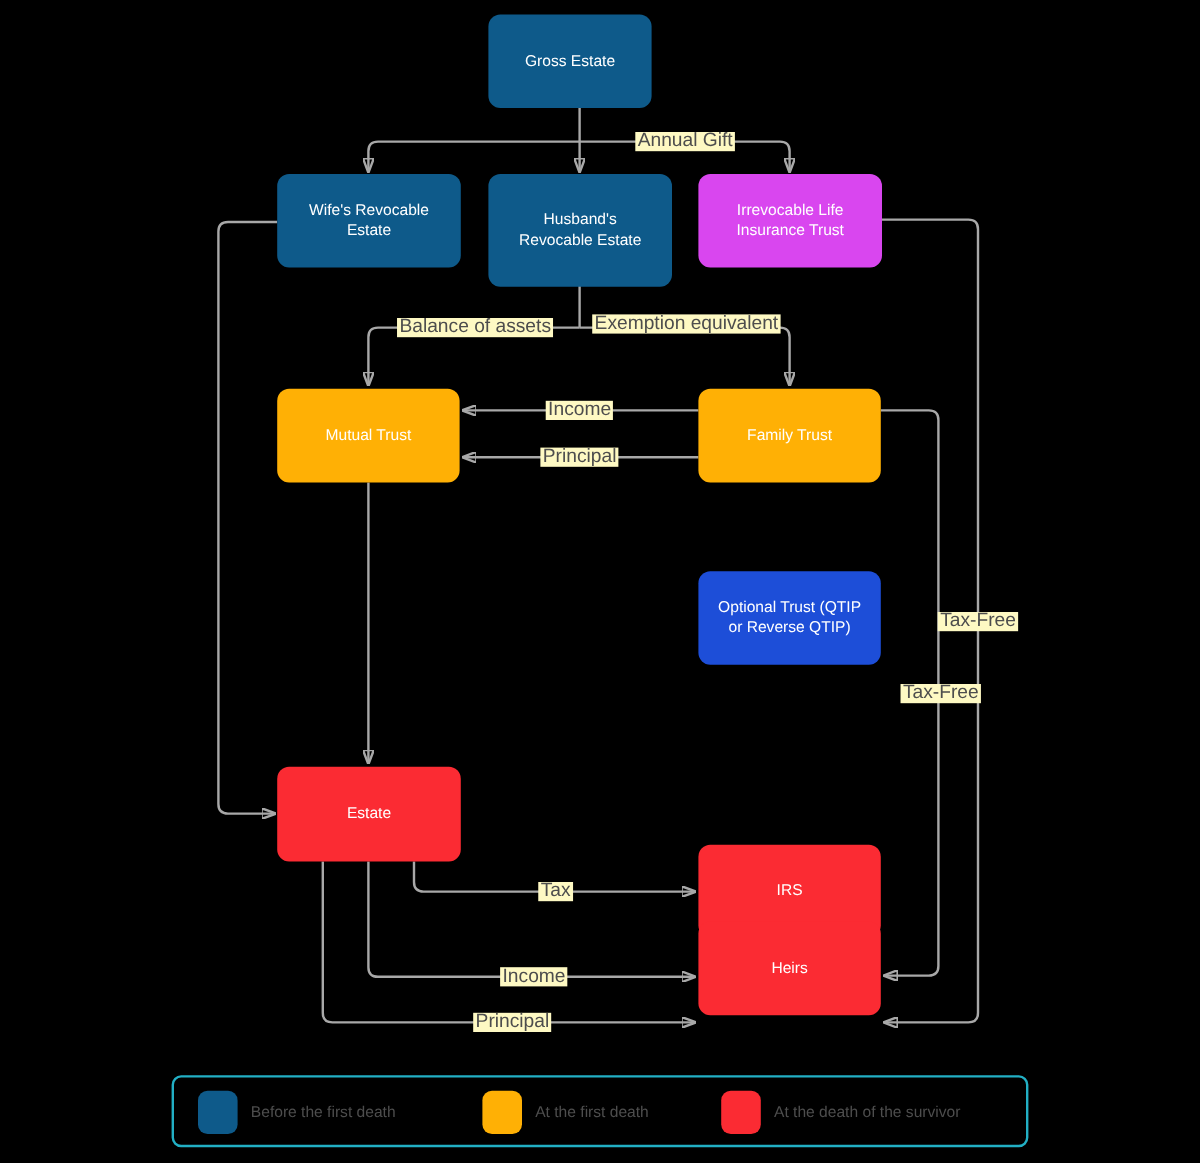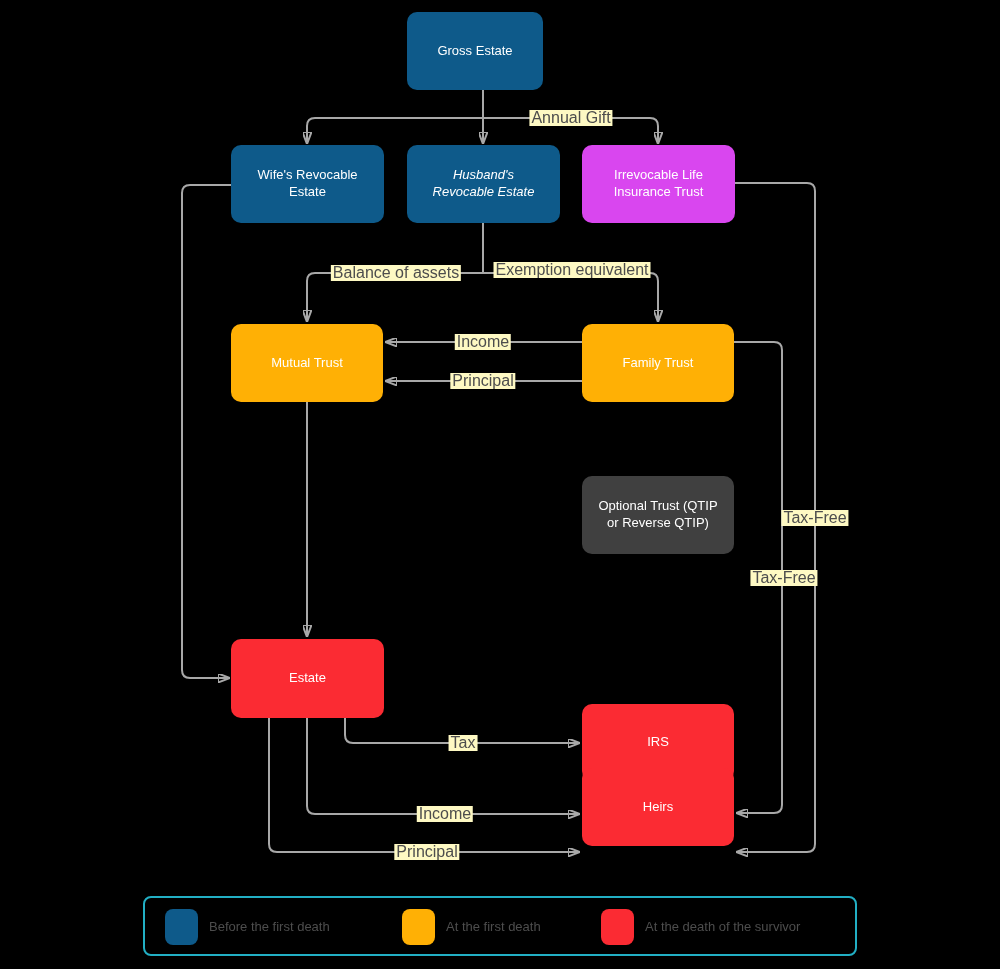--- a/index.html
+++ b/index.html
@@ -58,33 +58,33 @@
     <path d="M734,342 L774,342 Q782,342 782,350 L782,805 Q782,813 774,813 L737,813" marker-end="url(#arrow)"></path>
     <path d="M735,183 L807,183 Q815,183 815,191 L815,844 Q815,852 807,852 L737,852" marker-end="url(#arrow)"></path>
   </svg>
 
   <div class="node" style="left: 407px; top: 12px; width: 136px; height: 78px; background-color: rgb(14, 90, 138);">
     <span>Gross Estate</span>
   </div>
   <div class="node" style="left: 231px; top: 145px; width: 153px; height: 78px; background-color: rgb(14, 90, 138);">
     <span>Wife's Revocable Estate</span>
   </div>
-  <div class="node" style="left: 407px; top: 145px; width: 153px; height: 78px; background-color: rgb(14, 90, 138); font-style: italic;">
+  <div class="node" style="left: 407px; top: 145px; width: 153px; height: 94px; background-color: rgb(14, 90, 138);">
     <span>Husband's Revocable Estate</span>
   </div>
   <div class="node" style="left: 582px; top: 145px; width: 153px; height: 78px; background-color: #d946ef;">
     <span>Irrevocable Life Insurance Trust</span>
   </div>
   <div class="node" style="left: 231px; top: 324px; width: 152px; height: 78px; background-color: rgb(255, 176, 5);">
     <span>Mutual Trust</span>
   </div>
   <div class="node" style="left: 582px; top: 324px; width: 152px; height: 78px; background-color: rgb(255, 176, 5);">
     <span>Family Trust</span>
   </div>
-  <div class="node" style="left: 582px; top: 476px; width: 152px; height: 78px; background-color: #404040;">
+  <div class="node" style="left: 582px; top: 476px; width: 152px; height: 78px; background-color: #1d4ed8;">
     <span>Optional Trust (QTIP or Reverse QTIP)</span>
   </div>
   <div class="node" style="left: 231px; top: 639px; width: 153px; height: 79px; background-color: rgb(251, 43, 51);">
     <span>Estate</span>
   </div>
   <div class="node" style="left: 582px; top: 704px; width: 152px; height: 77px; background-color: rgb(251, 43, 51);">
     <span>IRS</span>
   </div>
   <div class="node" style="left: 582px; top: 768px; width: 152px; height: 78px; background-color: rgb(251, 43, 51);">
     <span>Heirs</span>

